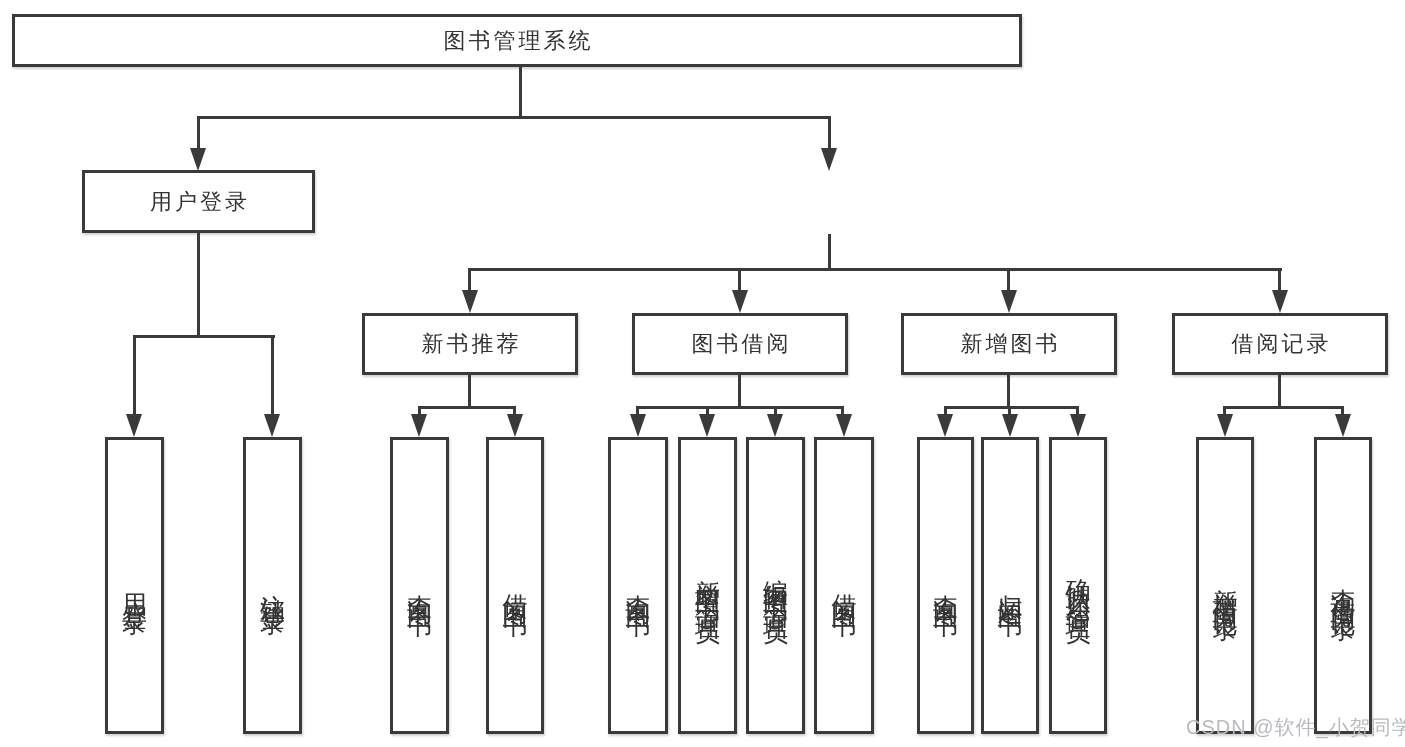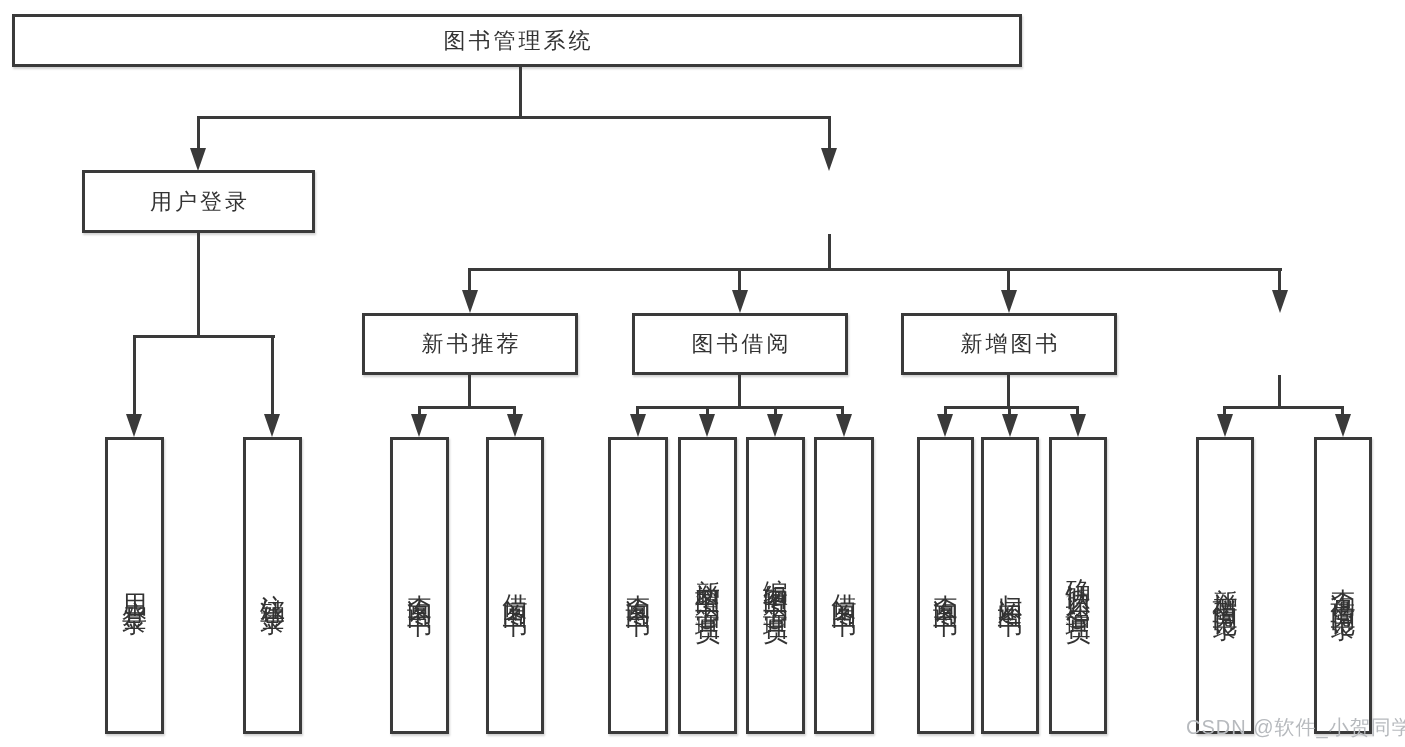--- a/index.html
+++ b/index.html
@@ -96,20 +96,23 @@
 
   <div class="box" style="left:362px;top:313px;width:216px;height:62px;">
     <span class="hlabel">新书推荐</span>
   </div>
   <div class="box" style="left:632px;top:313px;width:216px;height:62px;">
     <span class="hlabel">图书借阅</span>
   </div>
   <div class="box" style="left:901px;top:313px;width:216px;height:62px;">
     <span class="hlabel">新增图书</span>
   </div>
+  <div class="box" style="left:1172px;top:313px;width:216px;height:62px;">
+    <span class="hlabel">借阅记录</span>
+  </div>
 
   <div class="line" style="left:468px;top:375px;width:3px;height:33px;"></div>
   <div class="line" style="left:418px;top:406px;width:98px;height:3px;"></div>
   <div class="line" style="left:418px;top:406px;width:3px;height:12px;"></div>
   <div class="arrow" style="left:411px;top:414px;"></div>
   <div class="line" style="left:513px;top:406px;width:3px;height:12px;"></div>
   <div class="arrow" style="left:507px;top:414px;"></div>
 
   <div class="line" style="left:738px;top:375px;width:3px;height:33px;"></div>
   <div class="line" style="left:636px;top:406px;width:208px;height:3px;"></div>

